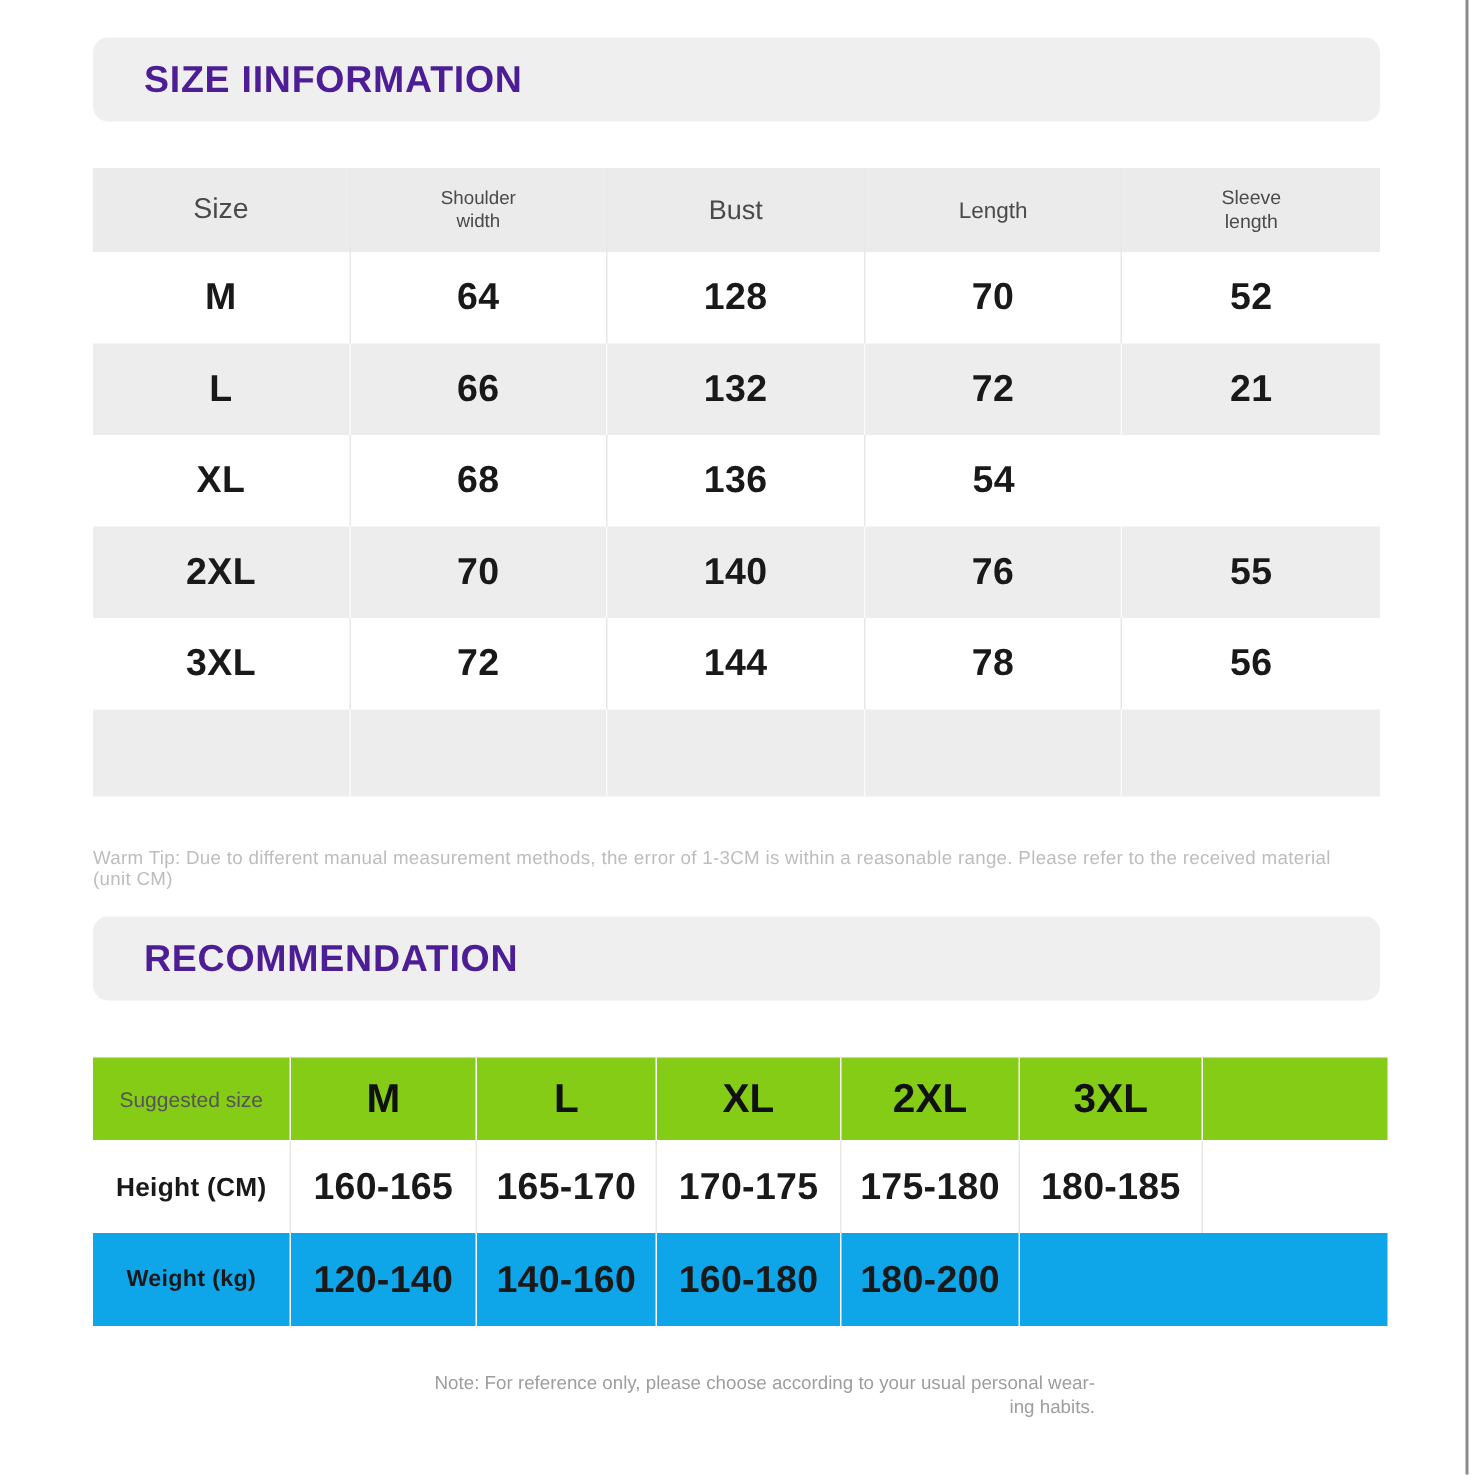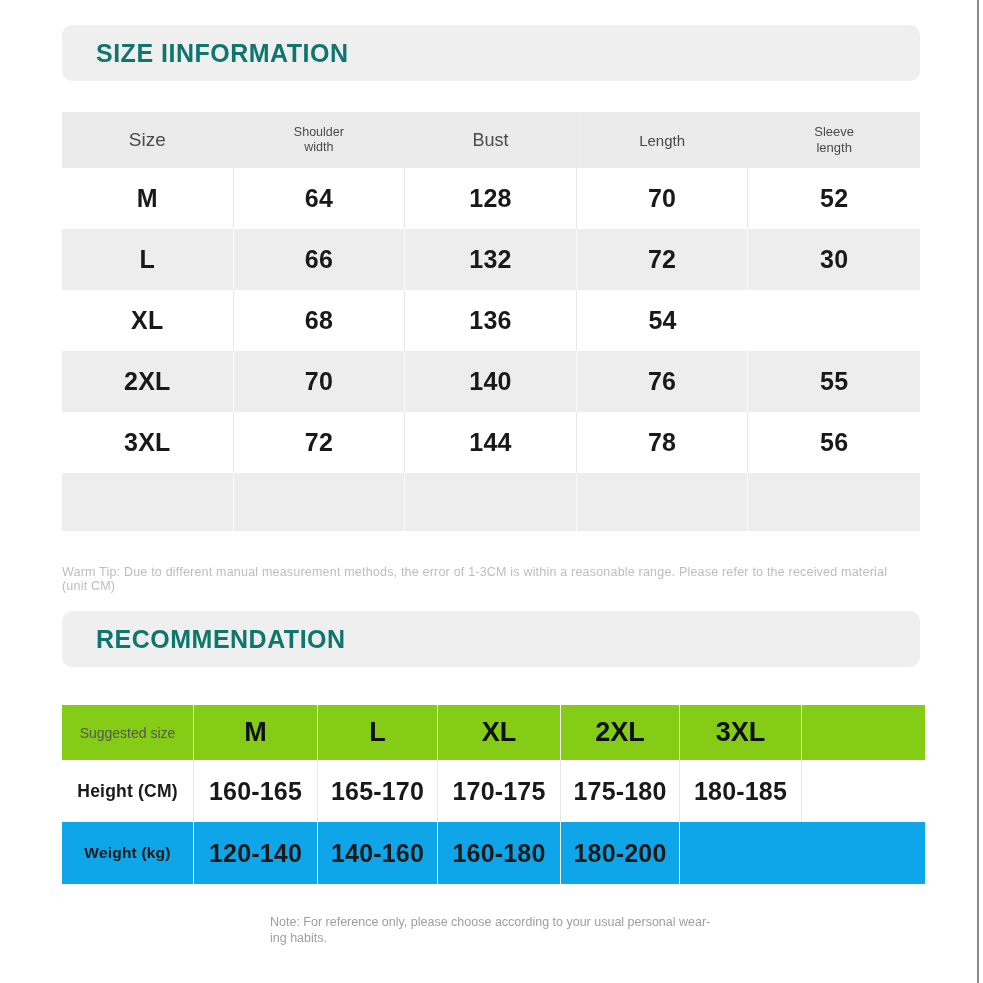--- a/index.html
+++ b/index.html
@@ -15,21 +15,21 @@
   }
   
   .title-bar{
     position:absolute;left:62px;width:858px;height:56px;
     background:#efefef;border-radius:10px;
     display:flex;align-items:center;box-sizing:border-box;padding-left:34px;
   }
   .title-bar.first{top:25px;}
   .title-bar.second{top:611px;}
   .title-text{
-    font-weight:bold;font-size:25px;color:#0f766e;letter-spacing:.5px;
+    font-weight:bold;font-size:25px;color:#4c1d95;letter-spacing:.5px;
   }
   
   .size-table{position:absolute;left:62px;top:112px;width:858px;}
   .st-row{display:grid;grid-template-columns:repeat(5,1fr);}
   .st-row .cell{
     display:flex;align-items:center;justify-content:center;text-align:center;
     border-right:1px solid #e8e8e8;box-sizing:border-box;
   }
   .st-row .cell:last-child{border-right:none;}
   .st-row.gray .cell{border-right-color:#fafafa;}
@@ -67,21 +67,21 @@
   .rt-body-row{height:62px;}
   .rt-body-row .label-cell{font-weight:400;color:#3a3a3a;}
   .rt-body-row.height-row .label-cell{font-size:17.5px;}
   .rt-body-row.weight-row .label-cell{font-size:15.5px;}
   .rt-body-row .cell{font-weight:bold;font-size:25px;color:#191919;letter-spacing:.2px;}
   .rt-body-row.white{background:#ffffff;}
   .rt-body-row.gray{background:#0ea5e9;}
   
   .note{
     position:absolute;left:270px;top:914px;width:460px;
-    font-size:12.5px;color:#9e9e9e;line-height:1.3;
+    font-size:12.5px;color:#9e9e9e;line-height:1.3;text-align:right;
   }
 </style>
 </head>
 <body>
 
 <div class="edge-line"></div>
 
 <div class="title-bar first">
   <span class="title-text">SIZE IINFORMATION</span>
 </div>
@@ -111,21 +111,21 @@
     <div class="cell">128</div>
     <div class="cell">70</div>
     <div class="cell">52</div>
   </div>
 
   <div class="st-row st-body-row gray">
     <div class="cell">L</div>
     <div class="cell">66</div>
     <div class="cell">132</div>
     <div class="cell">72</div>
-    <div class="cell">30</div>
+    <div class="cell">21</div>
   </div>
 
   <div class="st-row st-body-row white">
     <div class="cell">XL</div>
     <div class="cell">68</div>
     <div class="cell">136</div>
     <div class="cell">54</div>
   </div>
 
   <div class="st-row st-body-row gray">

